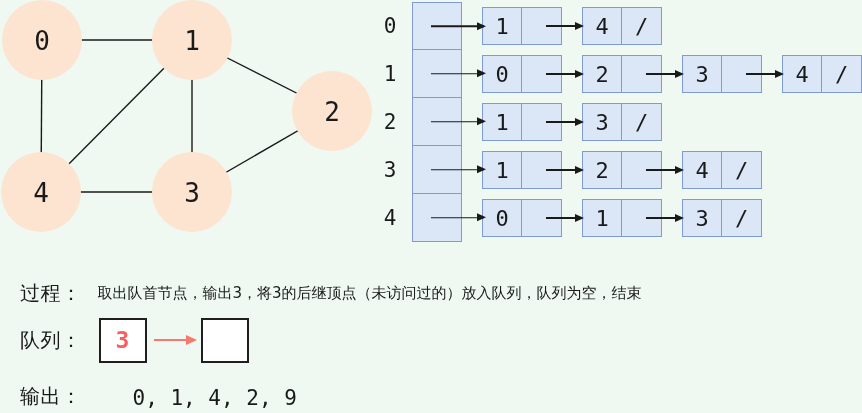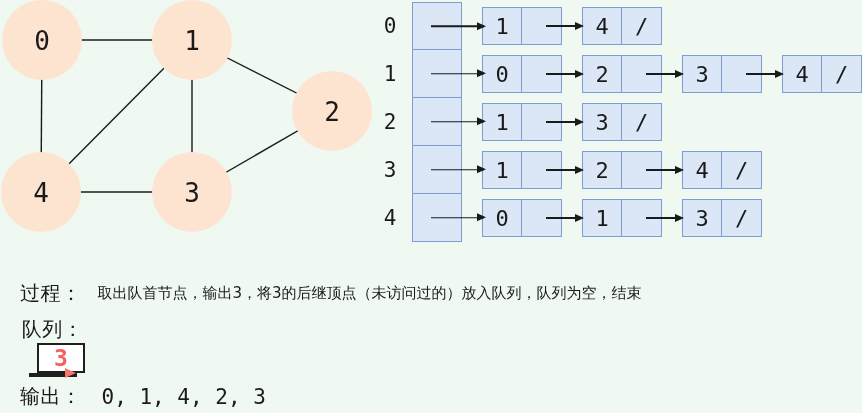--- a/index.html
+++ b/index.html
@@ -50,39 +50,39 @@
     width:36px; height:1.5px; background:#1a1a1a;
     margin-left:-16px; position:relative; z-index:2;
   }
   .larrow + .lnode { margin-left:0; }
 
   
   .line-label { font-size:20px; letter-spacing:0.5px; white-space:nowrap; }
   #process-line { position:absolute; left:20px; top:280px; display:flex; align-items:center; }
   #process-line .line-text { font-size:15px; margin-left:16px; white-space:nowrap; }
 
-  #queue-line { position:absolute; left:20px; top:316px; height:48px; display:flex; align-items:center;flex-direction:column; }
+  #queue-line { position:absolute; left:20px; top:316px; height:48px; display:flex; align-items:center; }
   .qbox {
     width:48px; height:45px; box-sizing:border-box;
     border:2px solid #1f1f1f; background:#ffffff;
     display:flex; align-items:center; justify-content:center;
   }
   .qbox:first-of-type { margin-left:17px; }
   .qval {
     font-family:"DejaVu Sans Mono","Liberation Mono",monospace;
     font-size:23px; font-weight:600; color:#f75f5f;
   }
   .qarrow { width:41px; height:2.5px; background:#f8776e; position:relative; margin:0 6px 0 7px; }
   .qarrow::after {
     content:''; position:absolute; right:-2px; top:50%; transform:translateY(-50%);
     border-left:11px solid #f8776e;
     border-top:5.5px solid transparent; border-bottom:5.5px solid transparent;
   }
 
-  #output-line { position:absolute; left:20px; top:383px; display:flex; align-items:center; }
+  #output-line { position:absolute; left:20px; top:383px; display:flex; align-items:flex-end;gap:31px; }
   #output-line .out-values {
     font-family:"DejaVu Sans Mono","Liberation Mono",monospace;
     font-size:21px; margin-left:20px; white-space:nowrap;
   }
 </style>
 </head>
 <body>
 
 <div id="graph-area">
   <svg id="graph-svg" width="382" height="252" viewBox="0 0 382 252">
@@ -221,14 +221,14 @@
     <span class="qval">3</span>
   </div>
   <div class="qarrow"></div>
   <div class="qbox">
     <span class="qval"></span>
   </div>
 </div>
 
 <div id="output-line">
   <span class="line-label">输出：</span>
-  <span class="out-values">0, 1, 4, 2, 3</span>
+  <span class="out-values">0, 1, 4, 2, 9</span>
 </div>
 
 </body></html>

